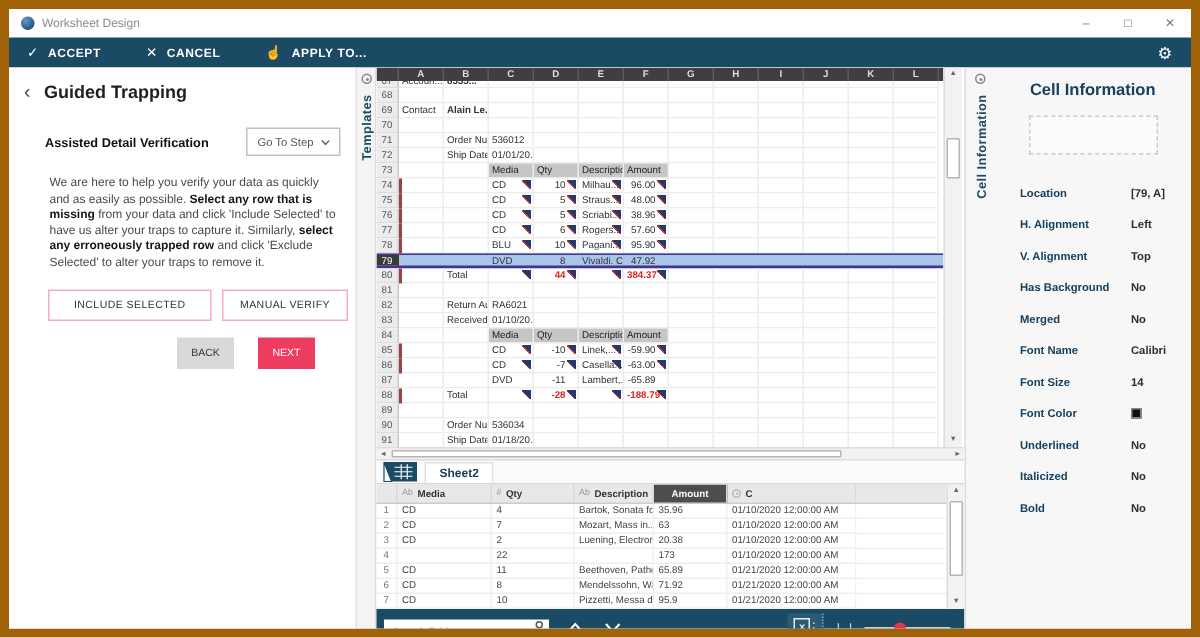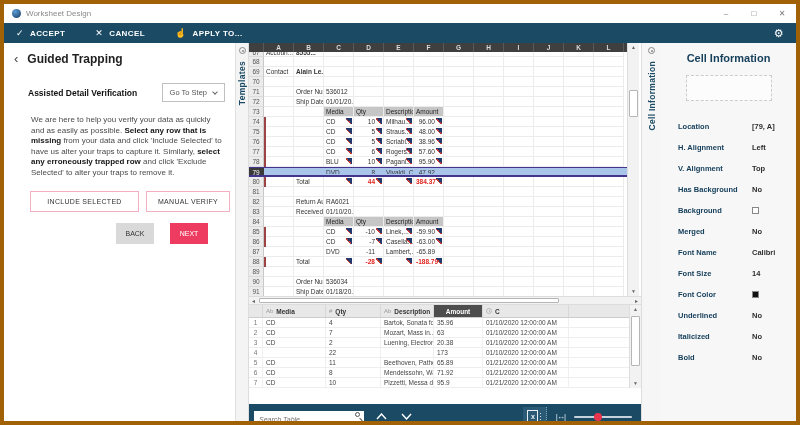--- a/index.html
+++ b/index.html
@@ -1,17 +1,17 @@
 <!DOCTYPE html>
 <html><head>
 <meta charset="utf-8">
 <style>
   html,body{margin:0;padding:0;background:#e9e9e9;font-family:"Liberation Sans",sans-serif;}
   *{box-sizing:border-box;}
-  .app{width:800px;height:425px;background:#fff;border:4px solid #a16207;position:relative;overflow:hidden;}
+  .app{width:800px;height:425px;background:#fff;border:6px solid #a16207;position:relative;overflow:hidden;}
 
   
   .titlebar{height:19px;display:flex;align-items:center;padding:0 8px;background:#fff;}
   .appicon{width:9px;height:9px;border-radius:50%;background:radial-gradient(circle at 35% 30%,#5b9bd5,#17375e);flex:none;}
   .apptitle{font-size:8px;color:#8a8a8a;margin-left:5px;}
   .winbtns{margin-left:auto;display:flex;gap:16px;color:#777;font-size:8px;line-height:19px;}
   .wb{width:12px;text-align:center;cursor:default;}
 
   
   .toolbar{height:20px;background:#1b4a64;display:flex;align-items:center;color:#fff;padding:0 12px;gap:30px;}
@@ -625,20 +625,30 @@
           <span class="sthumb" style="top:47px;height:27px;"></span>
           <span class="sarrow bottom">▼</span>
         </div>
       </div>
       <div class="hscroll">
         <span class="harrow left">◄</span>
         <span class="hthumb"></span>
         <span class="harrow right">►</span>
       </div>
 
+      <div class="sheettabs">
+        <span class="wsicon">
+          <svg width="26" height="15" viewBox="0 0 26 15">
+            <path d="M3 1 L25 1 L25 14 L8 14 Z" fill="#1b4a64"></path>
+            <path d="M3 1 L8 14 L3 14 Z" fill="#ffffff" stroke="#1b4a64" stroke-width="0.8"></path>
+            <path d="M10 4.5 H22 M10 7.5 H22 M10 10.5 H22 M14.5 2.5 V12.5 M18.5 2.5 V12.5" stroke="#ffffff" stroke-width="0.8" fill="none"></path>
+          </svg>
+        </span>
+        <span class="sheettab">Sheet2</span>
+      </div>
 
       <div class="btablewrap">
         <div class="btable">
           <div class="btheader">
               <div class="bth bnum"></div>
               <div class="bth" style="width: 63px;">
                 <span class="ticn">Ab</span>
                 <span>Media</span>
               </div>
               <div class="bth" style="width: 55px;">
@@ -781,24 +791,20 @@
           </div>
           <div class="prow">
             <div class="plabel">V. Alignment</div>
             <div class="pvalue">Top</div>
           </div>
           <div class="prow">
             <div class="plabel">Has Background</div>
             <div class="pvalue">No</div>
           </div>
           <div class="prow">
-            <div class="plabel">Background</div>
-            <span class="swatch white"></span>
-          </div>
-          <div class="prow">
             <div class="plabel">Merged</div>
             <div class="pvalue">No</div>
           </div>
           <div class="prow">
             <div class="plabel">Font Name</div>
             <div class="pvalue">Calibri</div>
           </div>
           <div class="prow">
             <div class="plabel">Font Size</div>
             <div class="pvalue">14</div>

